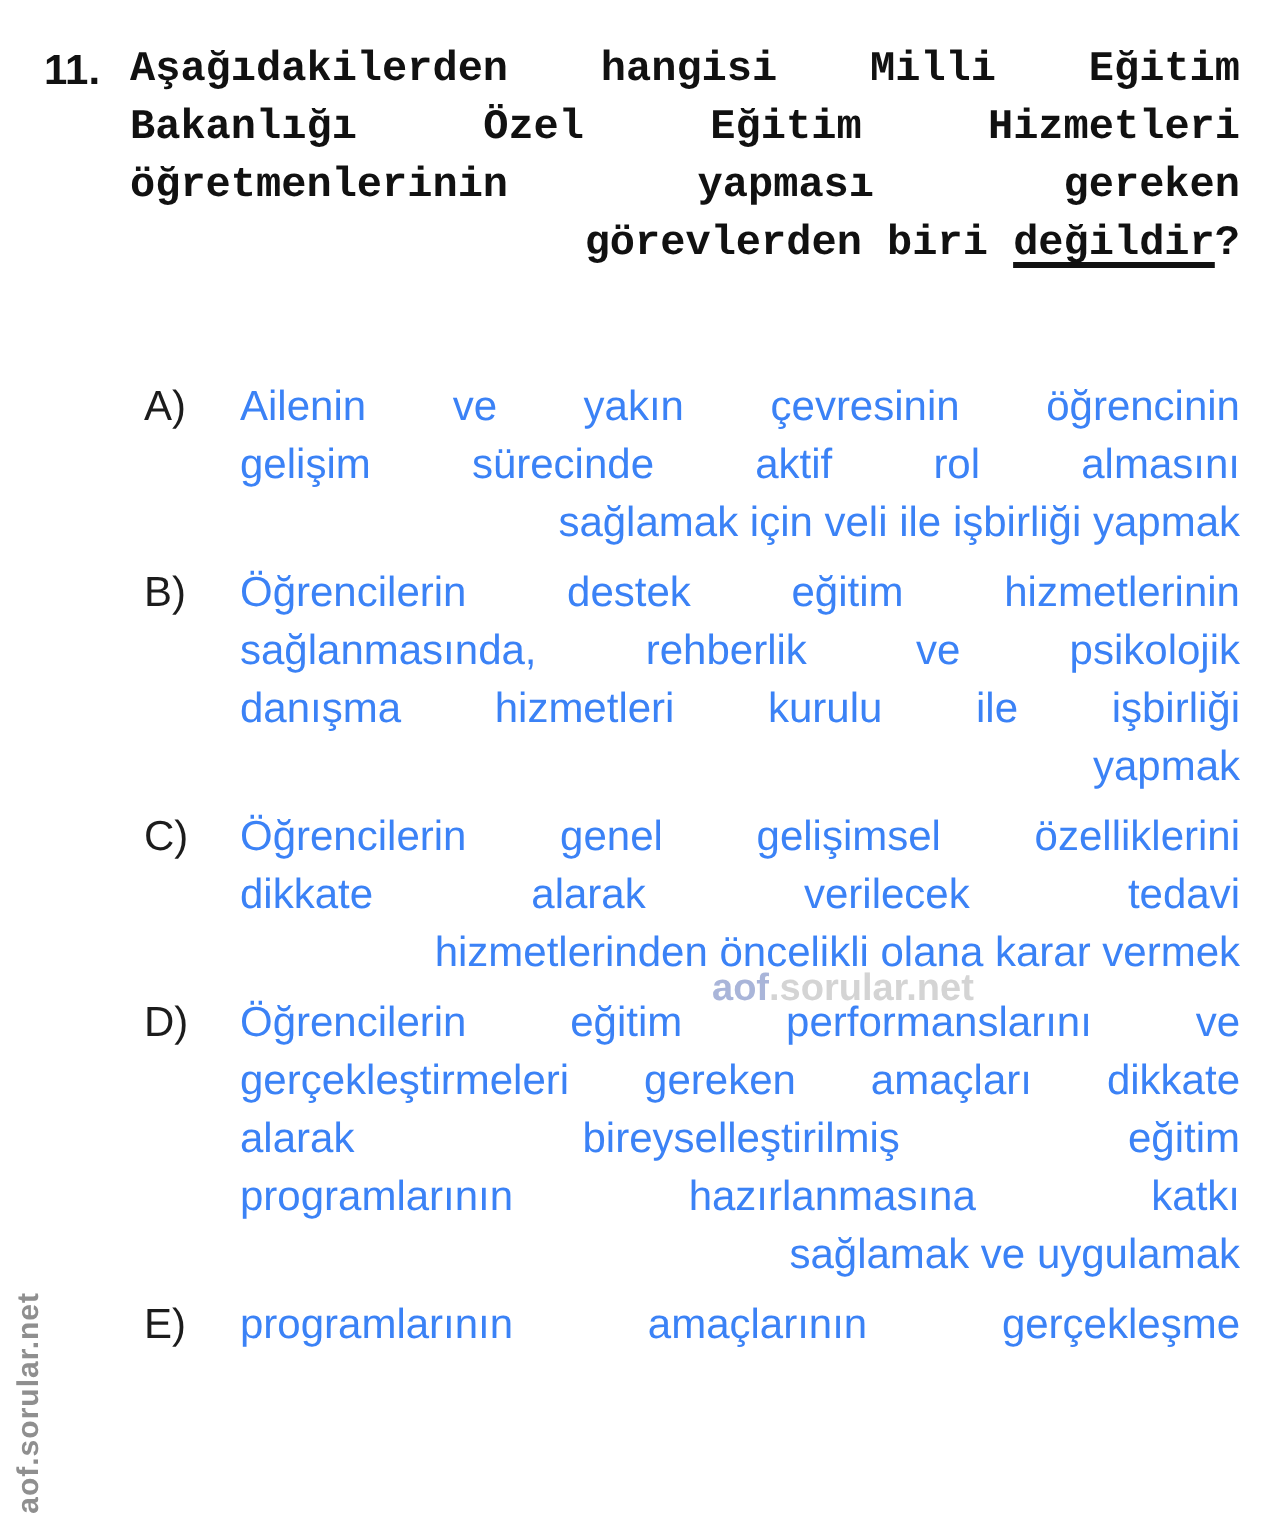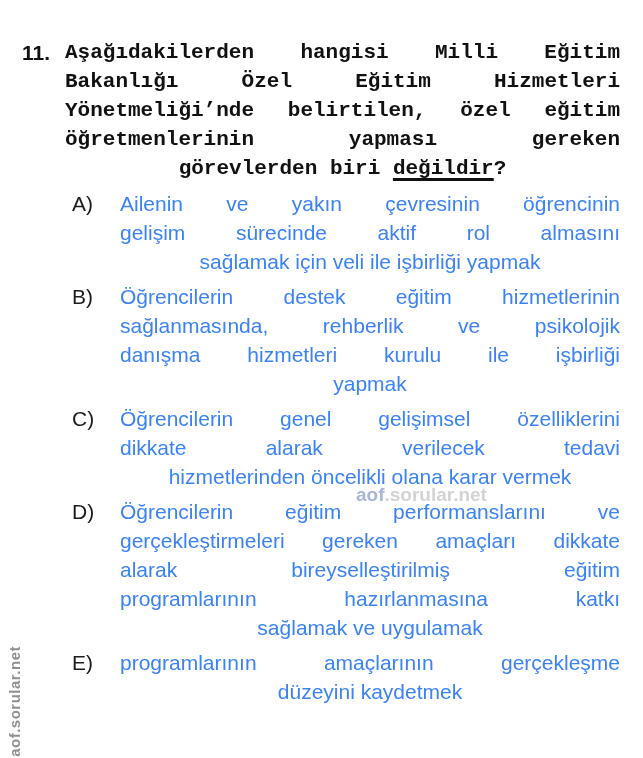--- a/index.html
+++ b/index.html
@@ -36,21 +36,21 @@
     z-index: 0;
     white-space: nowrap;
     user-select: none;
   }
   .wm-part1 { color: #a9b5d9; }
   .wm-part2 { color: #d4d4d4; }
 
   
   .question-block {
     position: absolute;
-    top: 38px; left: 0;
+    top: 21px; left: 0;
     width: 643px;
     z-index: 1;
   }
   .q-number {
     position: absolute;
     left: 22px; top: 0;
     width: 40px;
     font-size: 21px;
     font-weight: bold;
     color: #111;
@@ -62,21 +62,21 @@
     font-size: 21px;
     font-weight: bold;
     color: #111;
     line-height: 29px;
     font-family: Liberation Mono, monospace;
   }
 
   
   .jl { text-align: justify; text-align-last: justify; }
   
-  .ll { text-align: center; }
+  .ll { text-align: right; }
 
   .u-term {
     text-decoration: underline;
     text-decoration-thickness: 2.5px;
     text-underline-offset: 4px;
   }
 
   
   .options-list {
     position: absolute;
@@ -113,21 +113,20 @@
 
   <div class="watermark-side">aof.sorular.net</div>
 
   <div class="watermark-center"><span class="wm-part1">aof</span><span class="wm-part2">.sorular.net</span></div>
 
   <div class="question-block">
     <div class="q-number">11.</div>
     <div class="q-text">
       <div class="jl">Aşağıdakilerden hangisi Milli Eğitim</div>
       <div class="jl">Bakanlığı Özel Eğitim Hizmetleri</div>
-      <div class="jl">Yönetmeliği’nde belirtilen, özel eğitim</div>
       <div class="jl">öğretmenlerinin yapması gereken</div>
       <div class="ll"><span>görevlerden biri </span><span class="u-term">değildir</span><span>?</span></div>
     </div>
   </div>
 
   <div class="options-list">
 
     <div class="option">
       <div class="opt-letter">A)</div>
       <div class="opt-text">
@@ -164,18 +163,17 @@
         <div class="jl">alarak bireyselleştirilmiş eğitim</div>
         <div class="jl">programlarının hazırlanmasına katkı</div>
         <div class="ll">sağlamak ve uygulamak</div>
       </div>
     </div>
 
     <div class="option">
       <div class="opt-letter">E)</div>
       <div class="opt-text">
         <div class="jl">programlarının amaçlarının gerçekleşme</div>
-        <div class="ll">düzeyini kaydetmek</div>
       </div>
     </div>
 
   </div>
 </div>
 
 </body></html>

